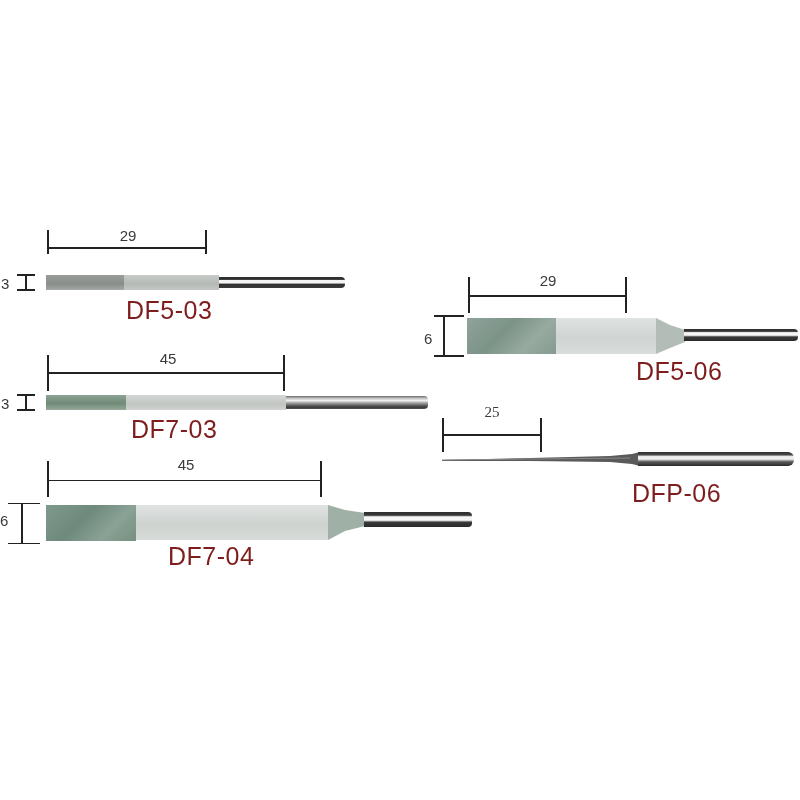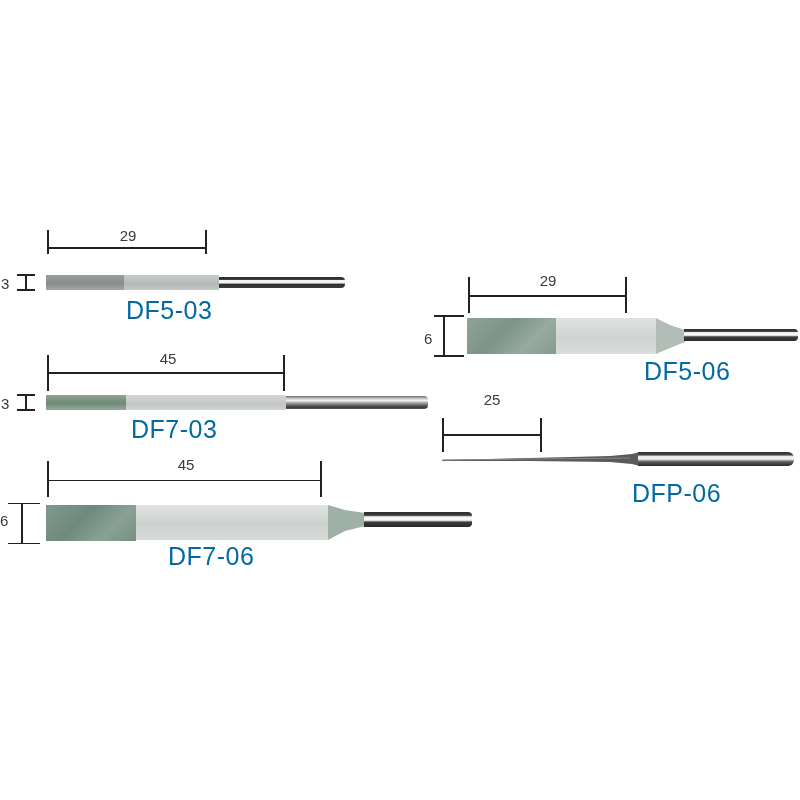--- a/index.html
+++ b/index.html
@@ -1,19 +1,19 @@
 <!DOCTYPE html>
 <html><head>
 <meta charset="utf-8">
 <style>
   html, body { margin: 0; padding: 0; background: #ffffff; }
   body { width: 800px; height: 800px; position: relative; overflow: hidden;
          font-family: "Liberation Sans", sans-serif; color: #3a3a3a; }
   .dim-text { position: absolute; font-size: 15px; color: #3a3a3a; text-align: center; }
-  .label { position: absolute; font-size: 25px; color: #0369a1; letter-spacing: 0.5px; }
+  .label { position: absolute; font-size: 25px; color: #7f1d1d; letter-spacing: 0.5px; }
   .hline { position: absolute; height: 2px; background: #222; }
   .vline { position: absolute; width: 2px; background: #222; }
   .side-num { position: absolute; font-size: 15px; color: #3a3a3a; }
   .coat { position: absolute; }
   .body-part { position: absolute; }
   .shank { position: absolute; border-radius: 0 4px 4px 0; }
   svg { position: absolute; left: 0; top: 0; }
 </style>
 </head>
 <body>
@@ -59,45 +59,45 @@
   <div class="side-num" style="left:0px; top:512px;">6</div>
   <div class="hline" style="left:8px; top:503px; width:32px; height:1px;"></div>
   <div class="vline" style="left:21px; top:503px; height:40px;"></div>
   <div class="hline" style="left:8px; top:543px; width:32px; height:1px;"></div>
   <div class="coat" style="left:46px; top:505px; width:90px; height:36px; background:linear-gradient(135deg,#7f9a8c,#6e8a7c 40%,#8aa196 70%,#76907f);"></div>
   <div class="body-part" style="left:136px; top:505px; width:192px; height:35px; background:linear-gradient(#e0e3e1,#cdd2cf 55%,#d8dcd9);"></div>
   <svg width="800" height="800">
     <polygon points="328,505 345,510 365,513 365,526 345,531 328,540" fill="#9fb0a6"></polygon>
   </svg>
   <div class="shank" style="left:364px; top:512px; width:108px; height:15px; background:linear-gradient(#2d2d2d 0,#3a3a3a 22%,#f6f6f6 32%,#f6f6f6 55%,#3a3a3a 68%,#2a2a2a 100%);"></div>
-  <div class="label" style="left:168px; top:542px;">DF7-06</div>
+  <div class="label" style="left:168px; top:542px;">DF7-04</div>
 </div>
 
 <div>
   <div class="vline" style="left:468px; top:277px; height:36px;"></div>
   <div class="vline" style="left:625px; top:277px; height:36px;"></div>
   <div class="hline" style="left:469px; top:295px; width:157px;"></div>
   <div class="dim-text" style="left:528px; top:272px; width:40px;">29</div>
   <div class="side-num" style="left:424px; top:330px;">6</div>
   <div class="hline" style="left:434px; top:315px; width:30px;"></div>
   <div class="vline" style="left:443px; top:316px; height:40px;"></div>
   <div class="hline" style="left:434px; top:355px; width:30px;"></div>
   <div class="coat" style="left:467px; top:318px; width:89px; height:36px; background:linear-gradient(135deg,#8fa49a,#7c9388 40%,#97aaa0 70%,#859b90);"></div>
   <div class="body-part" style="left:556px; top:318px; width:100px; height:36px; background:linear-gradient(#dfe3e1,#cfd4d2 55%,#d9dddb);"></div>
   <svg width="800" height="800">
     <polygon points="656,318 670,325 685,330 685,342 670,348 656,354" fill="#b3bdb8"></polygon>
   </svg>
   <div class="shank" style="left:684px; top:329px; width:114px; height:12px; background:linear-gradient(#2d2d2d 0,#3a3a3a 20%,#f6f6f6 30%,#f6f6f6 52%,#3a3a3a 66%,#2a2a2a 100%);"></div>
-  <div class="label" style="left:636px; top:357px;margin-left:8px;">DF5-06</div>
+  <div class="label" style="left:636px; top:357px;">DF5-06</div>
 </div>
 
 <div>
   <div class="vline" style="left:442px; top:418px; height:34px;"></div>
   <div class="vline" style="left:540px; top:418px; height:34px;"></div>
   <div class="hline" style="left:443px; top:434px; width:98px;"></div>
-  <div class="dim-text" style="left:472px; top:391px; width:40px;">25</div>
+  <div class="dim-text" style="left:472px; top:404px; width:40px;font-family:Liberation Serif, serif;">25</div>
   <svg width="800" height="800">
     <polygon points="442,460 530,458 610,456 632,454 640,452 640,466 632,464 610,462 530,461 442,461" fill="#5a5a5a"></polygon>
     <line x1="442" y1="460" x2="630" y2="458" stroke="#888" stroke-width="1"></line>
   </svg>
   <div class="shank" style="left:638px; top:452px; width:156px; height:14px; border-radius:0 6px 6px 0; background:linear-gradient(#2d2d2d 0,#4a4a4a 20%,#e8e8e8 32%,#f4f4f4 50%,#5a5a5a 70%,#2a2a2a 100%);"></div>
   <div class="label" style="left:632px; top:479px;">DFP-06</div>
 </div>
 
 </body></html>

